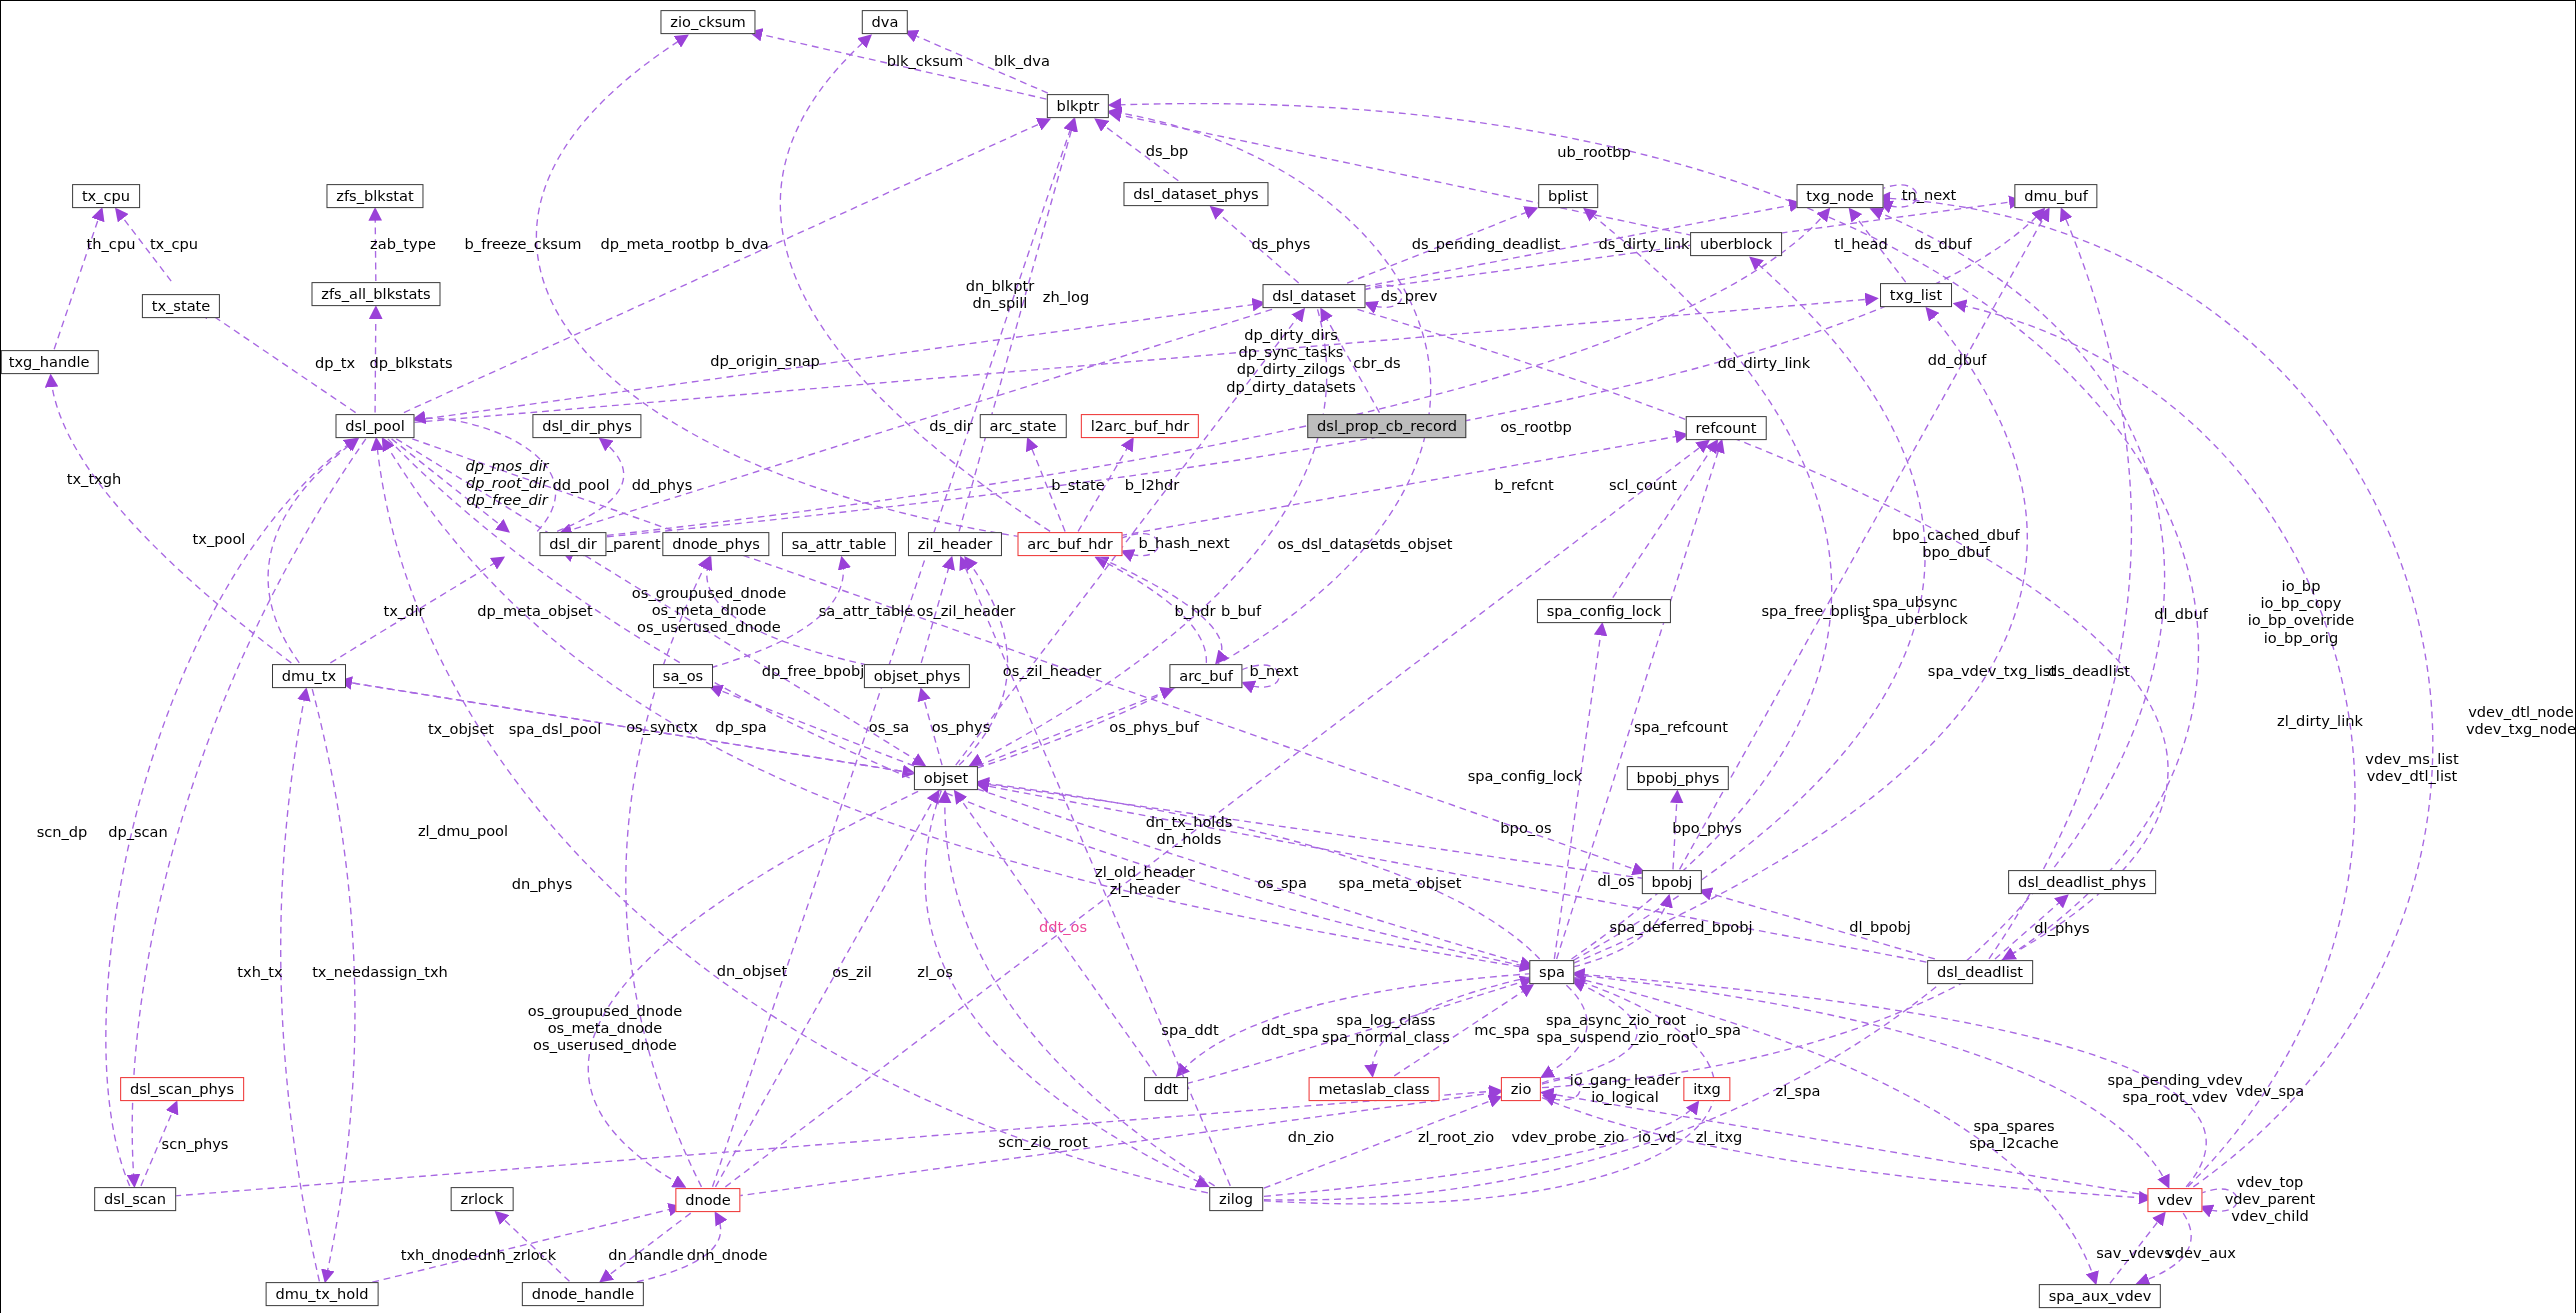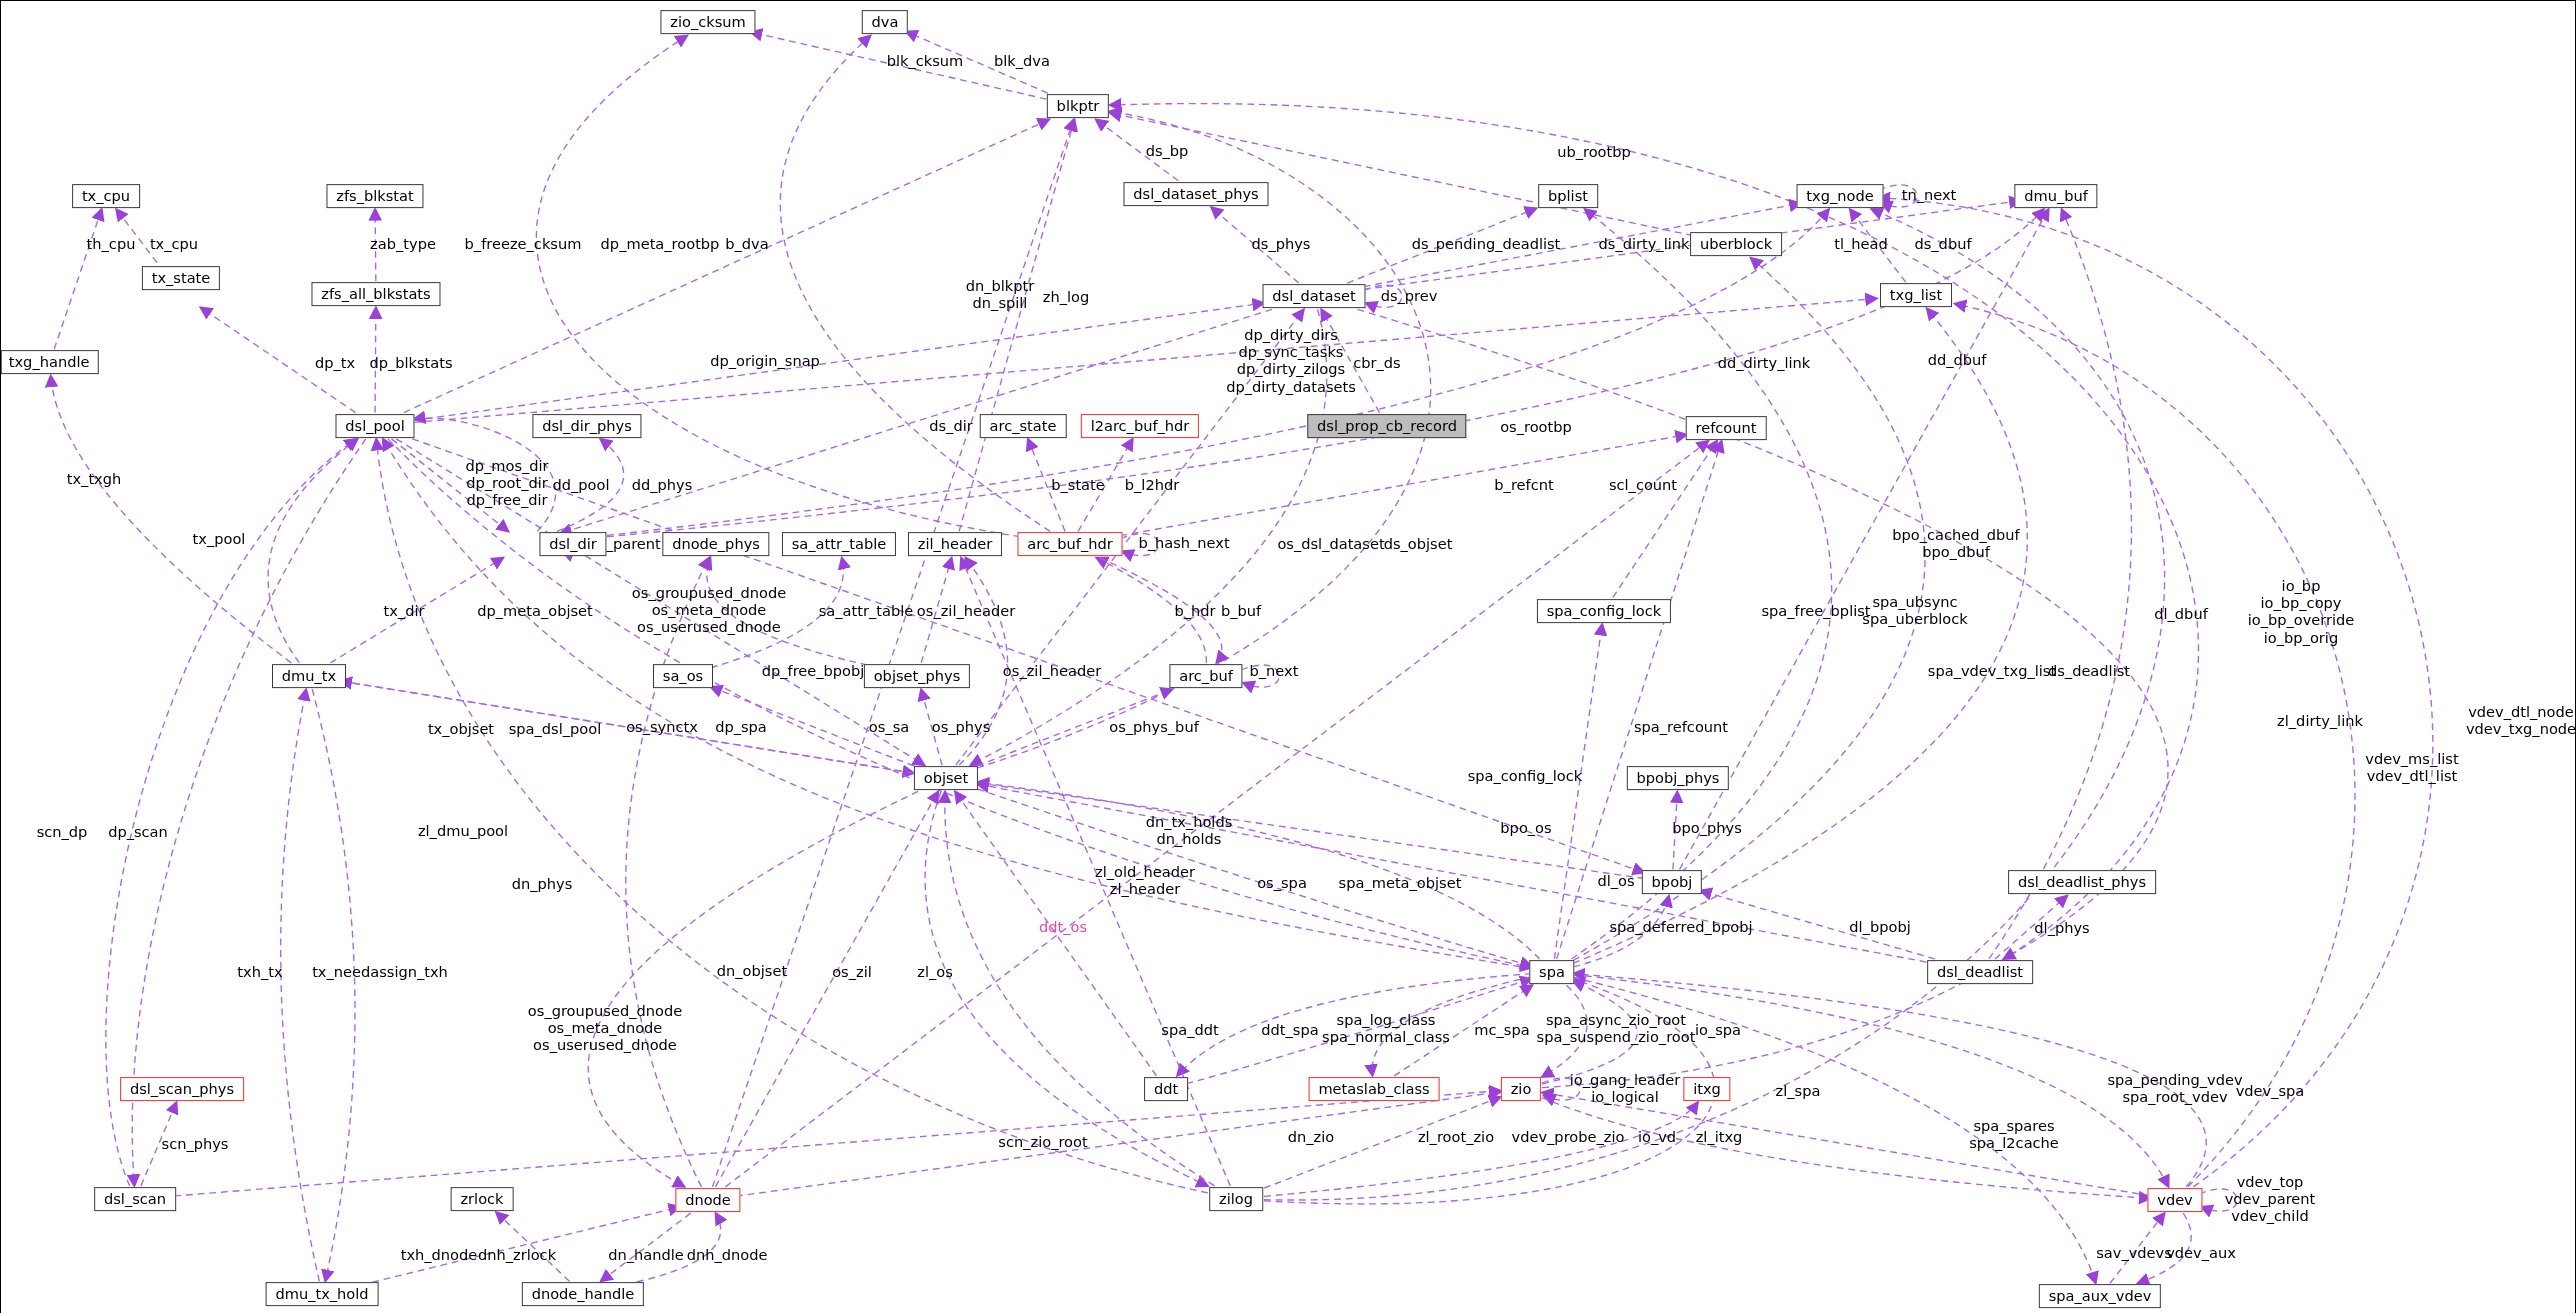--- a/index.html
+++ b/index.html
@@ -190,21 +190,21 @@
 vdev_dtl_list</div>
       <div class="elabel" style="left: 764px; top: 360px; color: rgb(0, 0, 0);">dp_origin_snap</div>
       <div class="elabel" style="left: 1376px; top: 362px; color: rgb(0, 0, 0);">cbr_ds</div>
       <div class="elabel" style="left: 1408px; top: 295px; color: rgb(0, 0, 0);">ds_prev</div>
       <div class="elabel" style="left: 1330px; top: 543px; color: rgb(0, 0, 0);">os_dsl_dataset</div>
       <div class="elabel" style="left: 1417px; top: 543px; color: rgb(0, 0, 0);">ds_objset</div>
       <div class="elabel" style="left: 2088px; top: 670px; color: rgb(0, 0, 0);">ds_deadlist</div>
       <div class="elabel" style="left: 950px; top: 425px; color: rgb(0, 0, 0);">ds_dir</div>
       <div class="elabel" style="left: 661px; top: 484px; color: rgb(0, 0, 0);">dd_phys</div>
       <div class="elabel" style="left: 580px; top: 484px; color: rgb(0, 0, 0);">dd_pool</div>
-      <div class="elabel" style="left: 506px; top: 482px; color: rgb(0, 0, 0);">dp_mos_dir
+      <div class="elabel" style="left: 506px; top: 482px; color: rgb(0, 0, 0); font-style: italic;">dp_mos_dir
 dp_root_dir
 dp_free_dir</div>
       <div class="elabel" style="left: 623px; top: 543px; color: rgb(0, 0, 0);">dd_parent</div>
       <div class="elabel" style="left: 403px; top: 610px; color: rgb(0, 0, 0);">tx_dir</div>
       <div class="elabel" style="left: 93px; top: 478px; color: rgb(0, 0, 0);">tx_txgh</div>
       <div class="elabel" style="left: 218px; top: 538px; color: rgb(0, 0, 0);">tx_pool</div>
       <div class="elabel" style="left: 460px; top: 728px; color: rgb(0, 0, 0);">tx_objset</div>
       <div class="elabel" style="left: 554px; top: 728px; color: rgb(0, 0, 0);">spa_dsl_pool</div>
       <div class="elabel" style="left: 534px; top: 610px; color: rgb(0, 0, 0);">dp_meta_objset</div>
       <div class="elabel" style="left: 1077px; top: 484px; color: rgb(0, 0, 0);">b_state</div>
@@ -291,21 +291,21 @@
       <div class="node n" style="left: 707px; top: 21.4px;">zio_cksum</div>
       <div class="node n" style="left: 884px; top: 21.4px;">dva</div>
       <div class="node n" style="left: 1077px; top: 105px;">blkptr</div>
       <div class="node n" style="left: 105px; top: 195px;">tx_cpu</div>
       <div class="node n" style="left: 374px; top: 195px;">zfs_blkstat</div>
       <div class="node n" style="left: 1195px; top: 193px;">dsl_dataset_phys</div>
       <div class="node n" style="left: 1567px; top: 195px;">bplist</div>
       <div class="node n" style="left: 1839px; top: 195px;">txg_node</div>
       <div class="node n" style="left: 2055px; top: 195px;">dmu_buf</div>
       <div class="node n" style="left: 1735px; top: 243px;">uberblock</div>
-      <div class="node n" style="left: 180px; top: 277px;">tx_state</div>
+      <div class="node n" style="left: 180px; top: 305px;">tx_state</div>
       <div class="node n" style="left: 375px; top: 293px;">zfs_all_blkstats</div>
       <div class="node n" style="left: 1313px; top: 295px;">dsl_dataset</div>
       <div class="node n" style="left: 1915px; top: 294px;">txg_list</div>
       <div class="node n" style="left: 49px; top: 361px; padding-left: 7px;">txg_handle</div>
       <div class="node n" style="left: 374px; top: 425px;">dsl_pool</div>
       <div class="node n" style="left: 586px; top: 425px;">dsl_dir_phys</div>
       <div class="node n" style="left: 1022px; top: 425px;">arc_state</div>
       <div class="node r" style="left: 1139px; top: 425px;">l2arc_buf_hdr</div>
       <div class="node g" style="left: 1386px; top: 425px;">dsl_prop_cb_record</div>
       <div class="node n" style="left: 1725px; top: 427px;">refcount</div>

